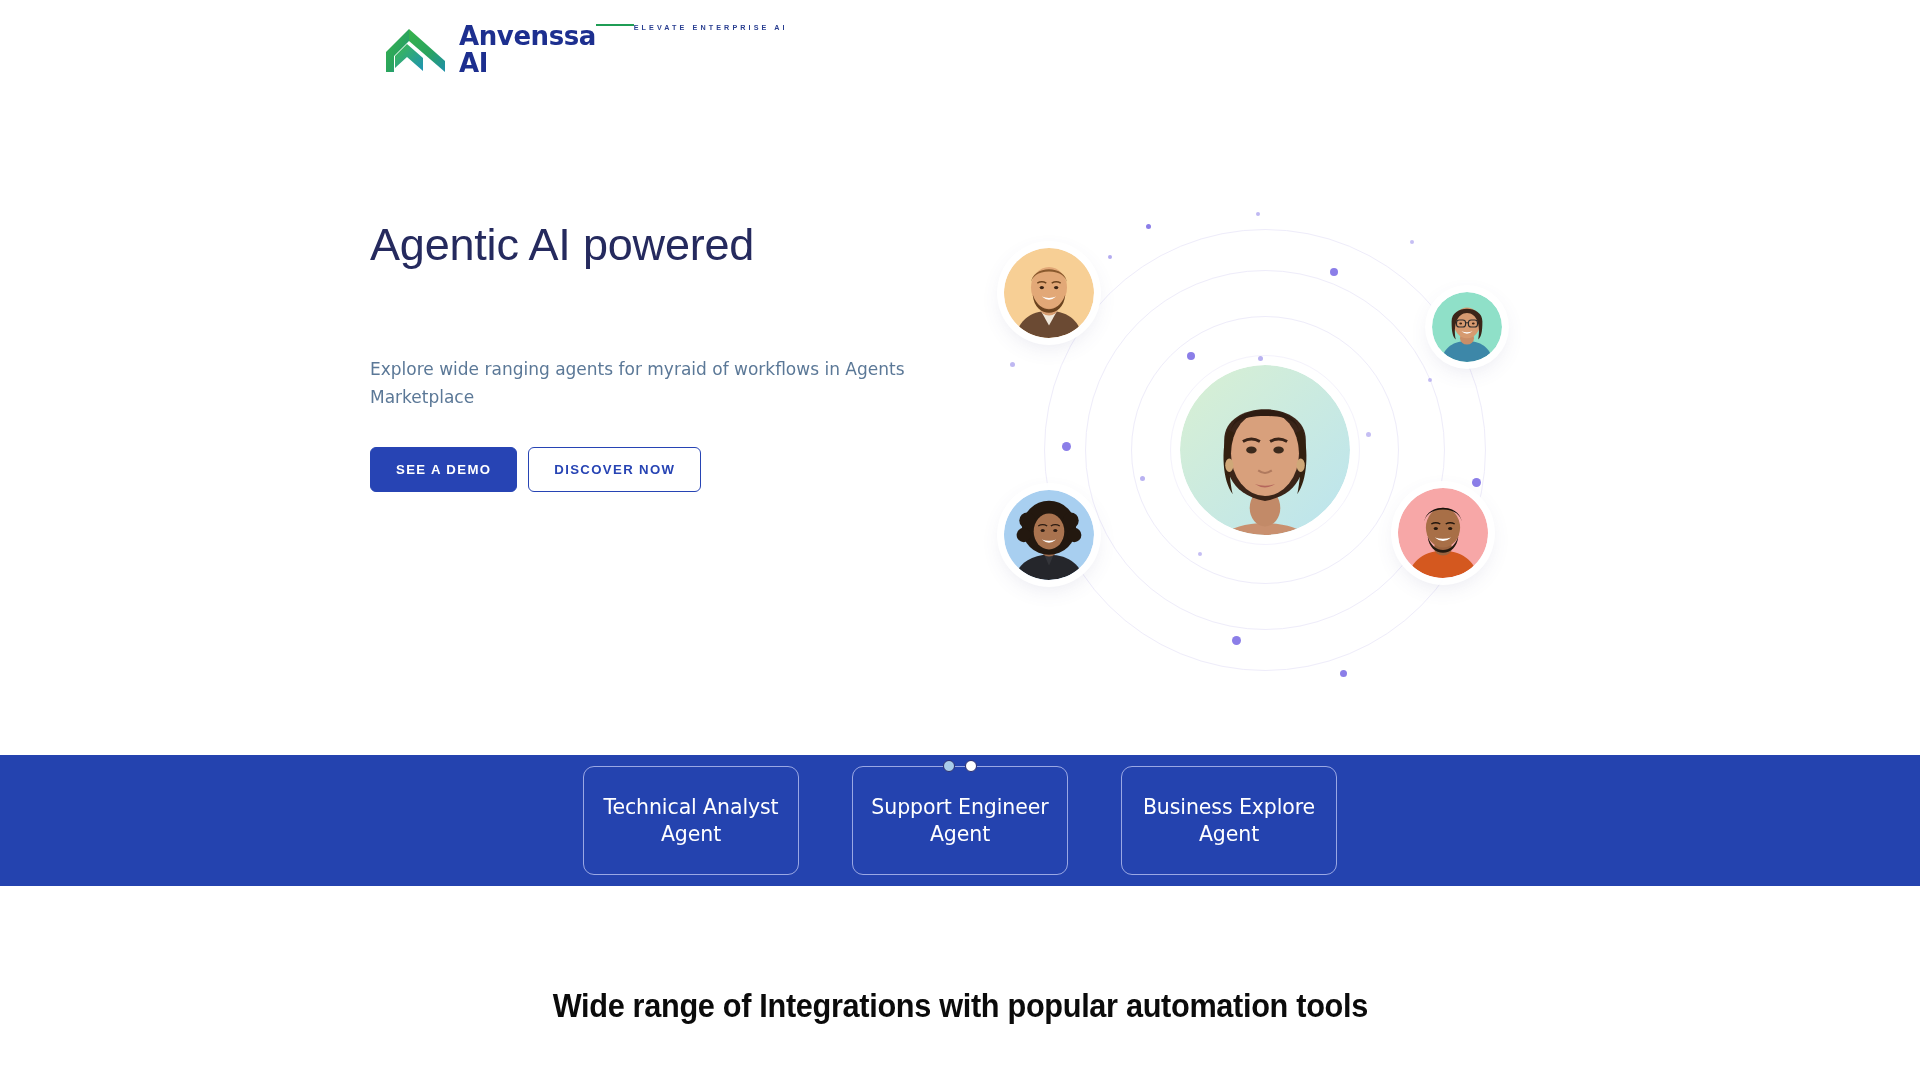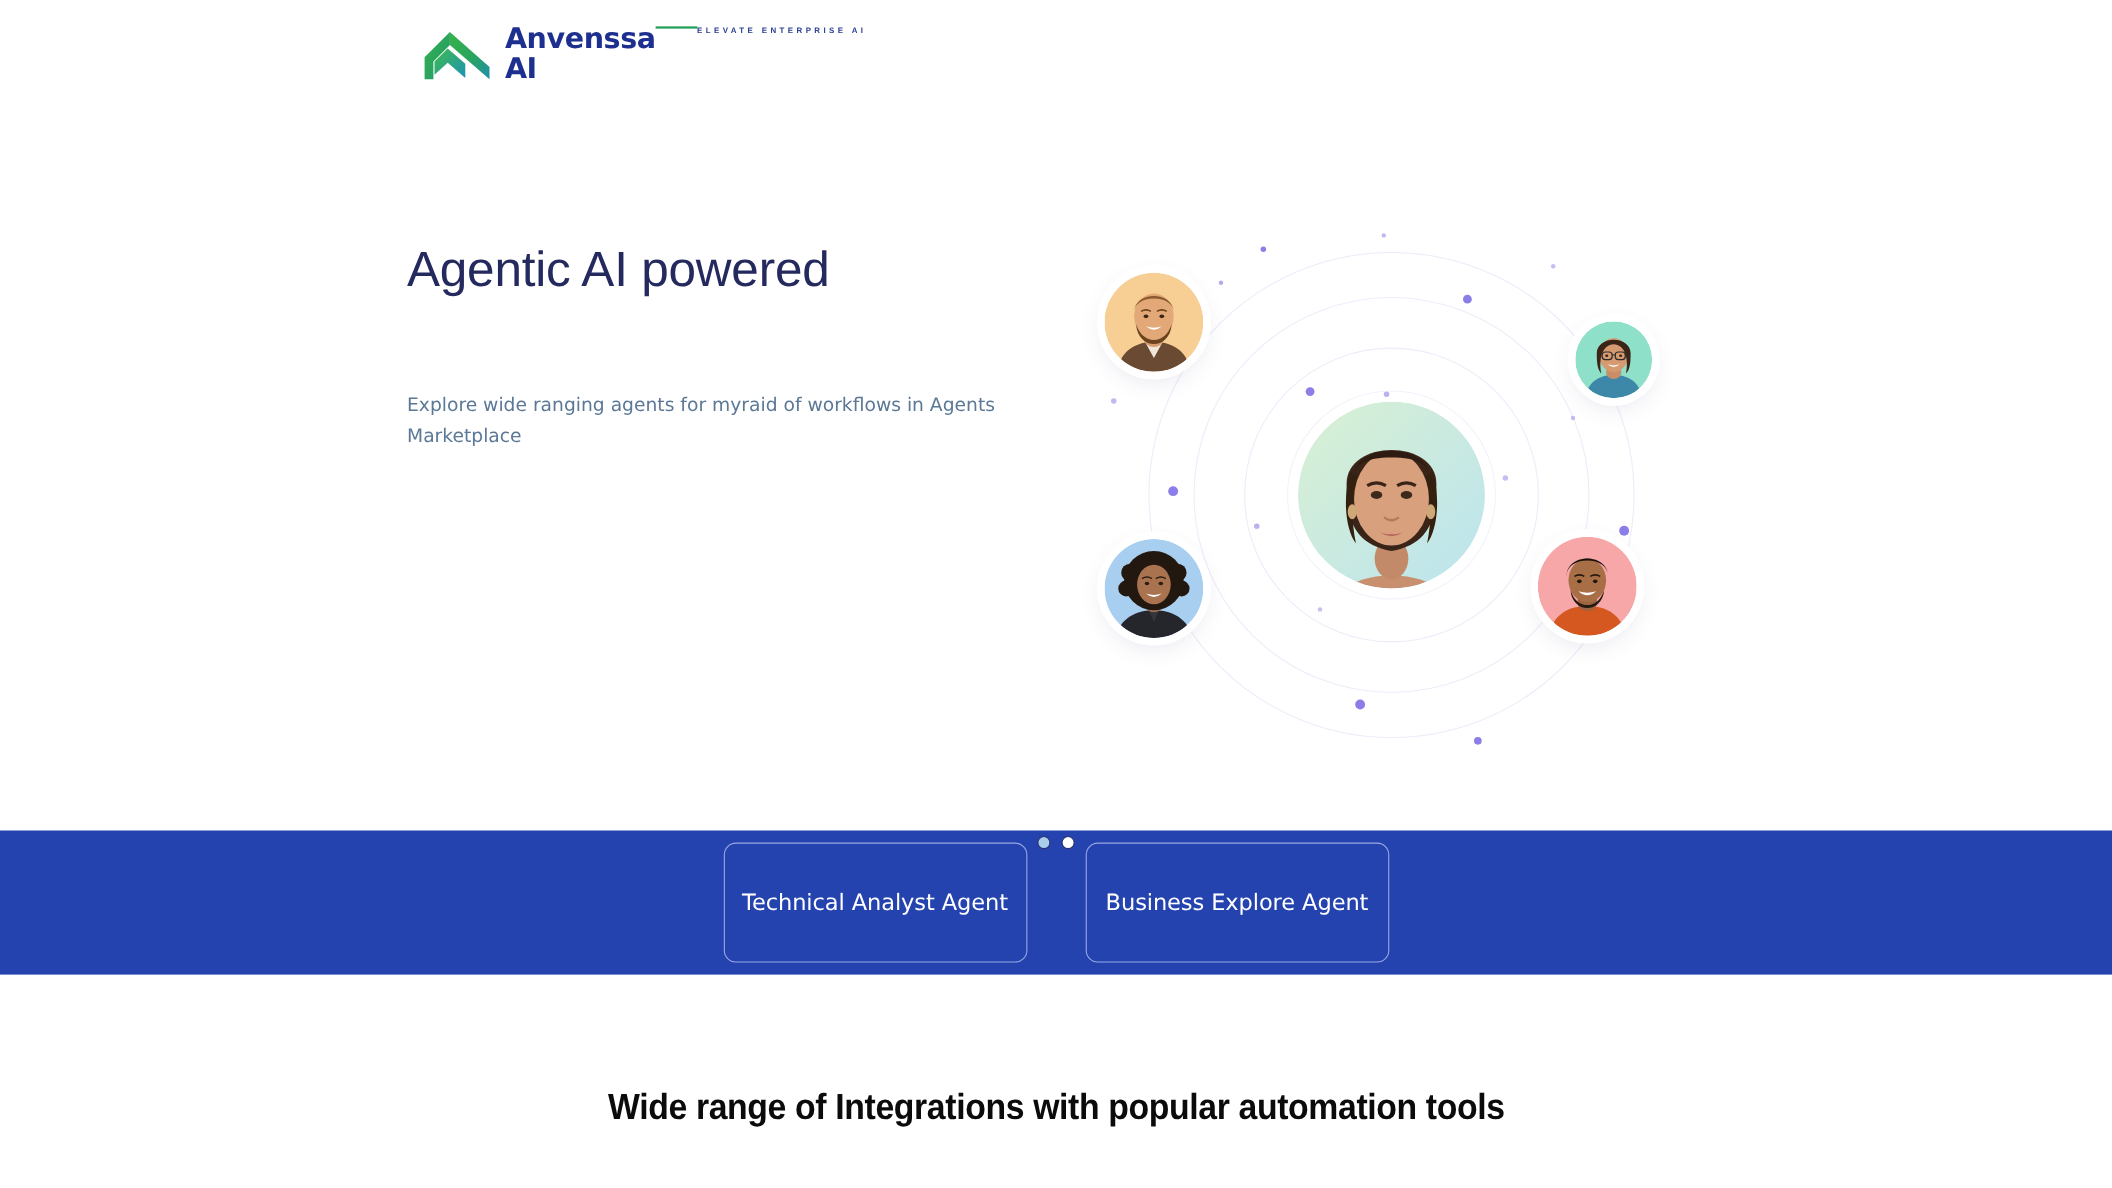--- a/index.html
+++ b/index.html
@@ -118,21 +118,21 @@
     border:1.5px solid #2b2f70; background:#fff; cursor:pointer;
   }
   .cdot.active { background:#a8cdea; }
 
   
   .band {
     background:#2443af; height:131px;
     display:flex; align-items:center; justify-content:center; gap:53px;
   }
   .agent-card {
-    width:276px; height:109px;
+    width:216px; height:109px;
     border:1.8px solid #9aa8e4; border-radius:11px;
     display:flex; align-items:center; justify-content:center;
     text-align:center; color:#fff; cursor:pointer;
     font-size:20.5px; line-height:1.28; letter-spacing:-0.1px;
     font-family:"DejaVu Sans", sans-serif;
     padding:0 14px;
   }
 
   
   .integrations { padding-top:101px; text-align:center; }
@@ -175,20 +175,24 @@
   </div>
 
 
 </header>
 
 <section class="hero">
 
   <div class="hero-copy">
     <h1 class="hero-title">Agentic AI powered</h1>
     <p class="hero-sub">Explore wide ranging agents for myraid of workflows in Agents Marketplace</p>
+    <div class="hero-btns">
+      <button class="btn-primary">SEE A DEMO</button>
+      <button class="btn-outline">DISCOVER NOW</button>
+    </div>
   </div>
 
   <div class="orbit">
 
     <span class="ring r1"></span>
     <span class="ring r2"></span>
     <span class="ring r3"></span>
     <span class="ring r4"></span>
 
     <span class="dot" style="width:5px;height:5px;left:136px;top:24px;"></span>
@@ -341,18 +345,19 @@
 
   <div class="carousel">
     <span class="cdot active"></span>
     <span class="cdot"></span>
   </div>
 
 </section>
 
 <section class="band">
   <div class="agent-card">Technical Analyst Agent</div>
+  <div class="agent-card">Support Engineer Agent</div>
   <div class="agent-card">Business Explore Agent</div>
 </section>
 
 <section class="integrations">
   <h2>Wide range of Integrations with popular automation tools</h2>
 </section>
 
 </body></html>

